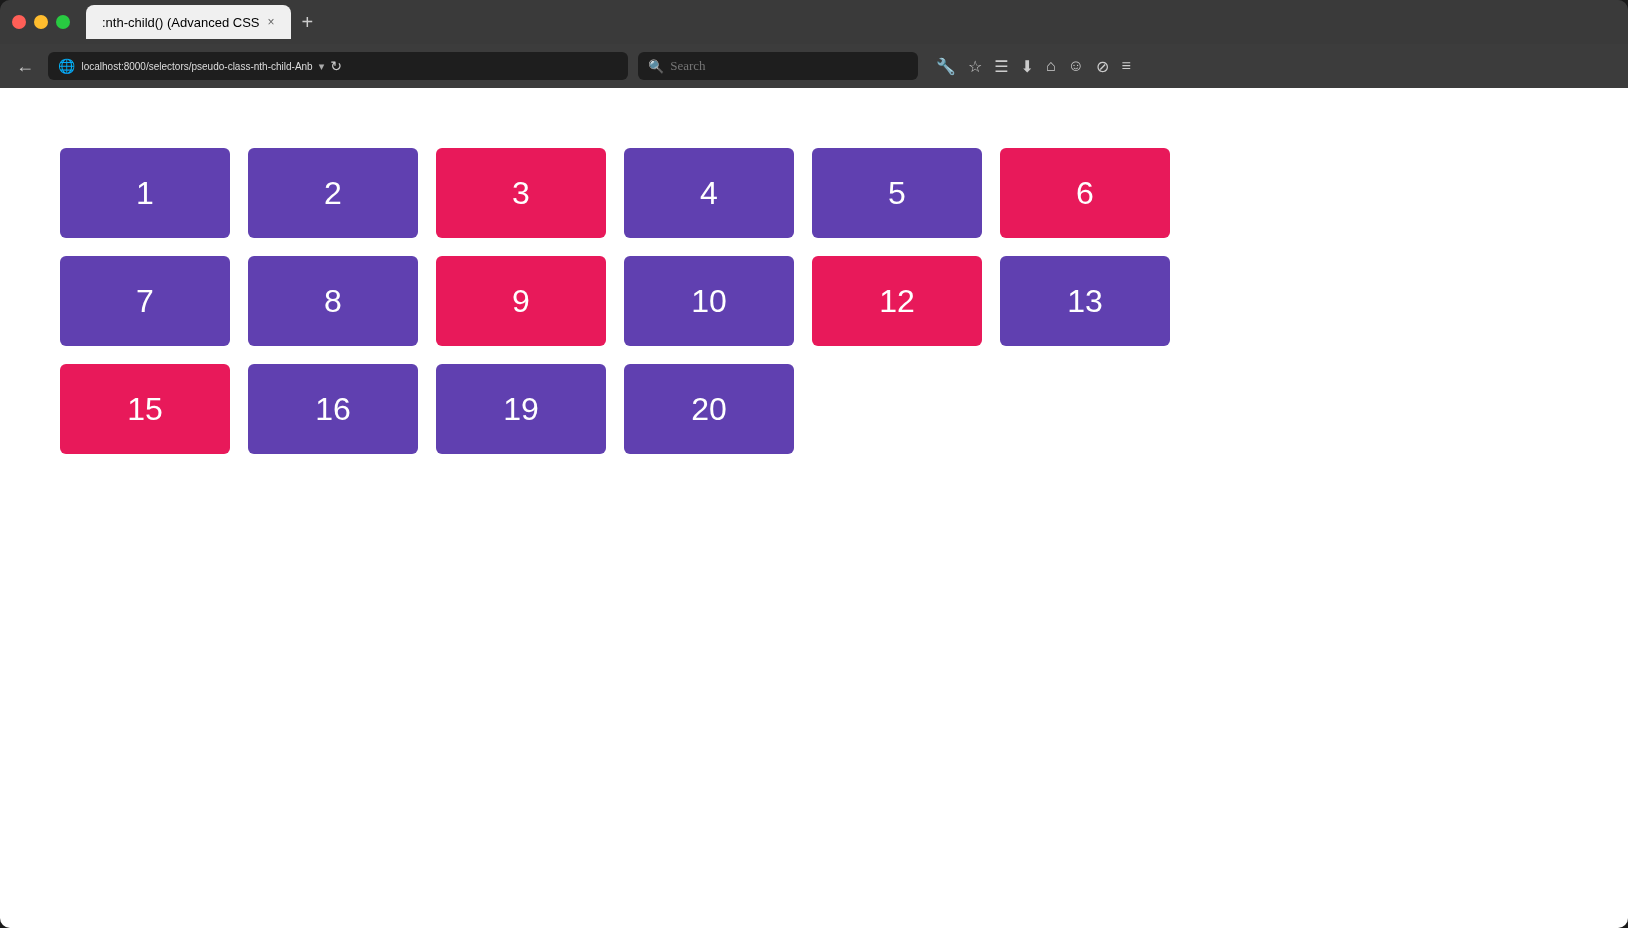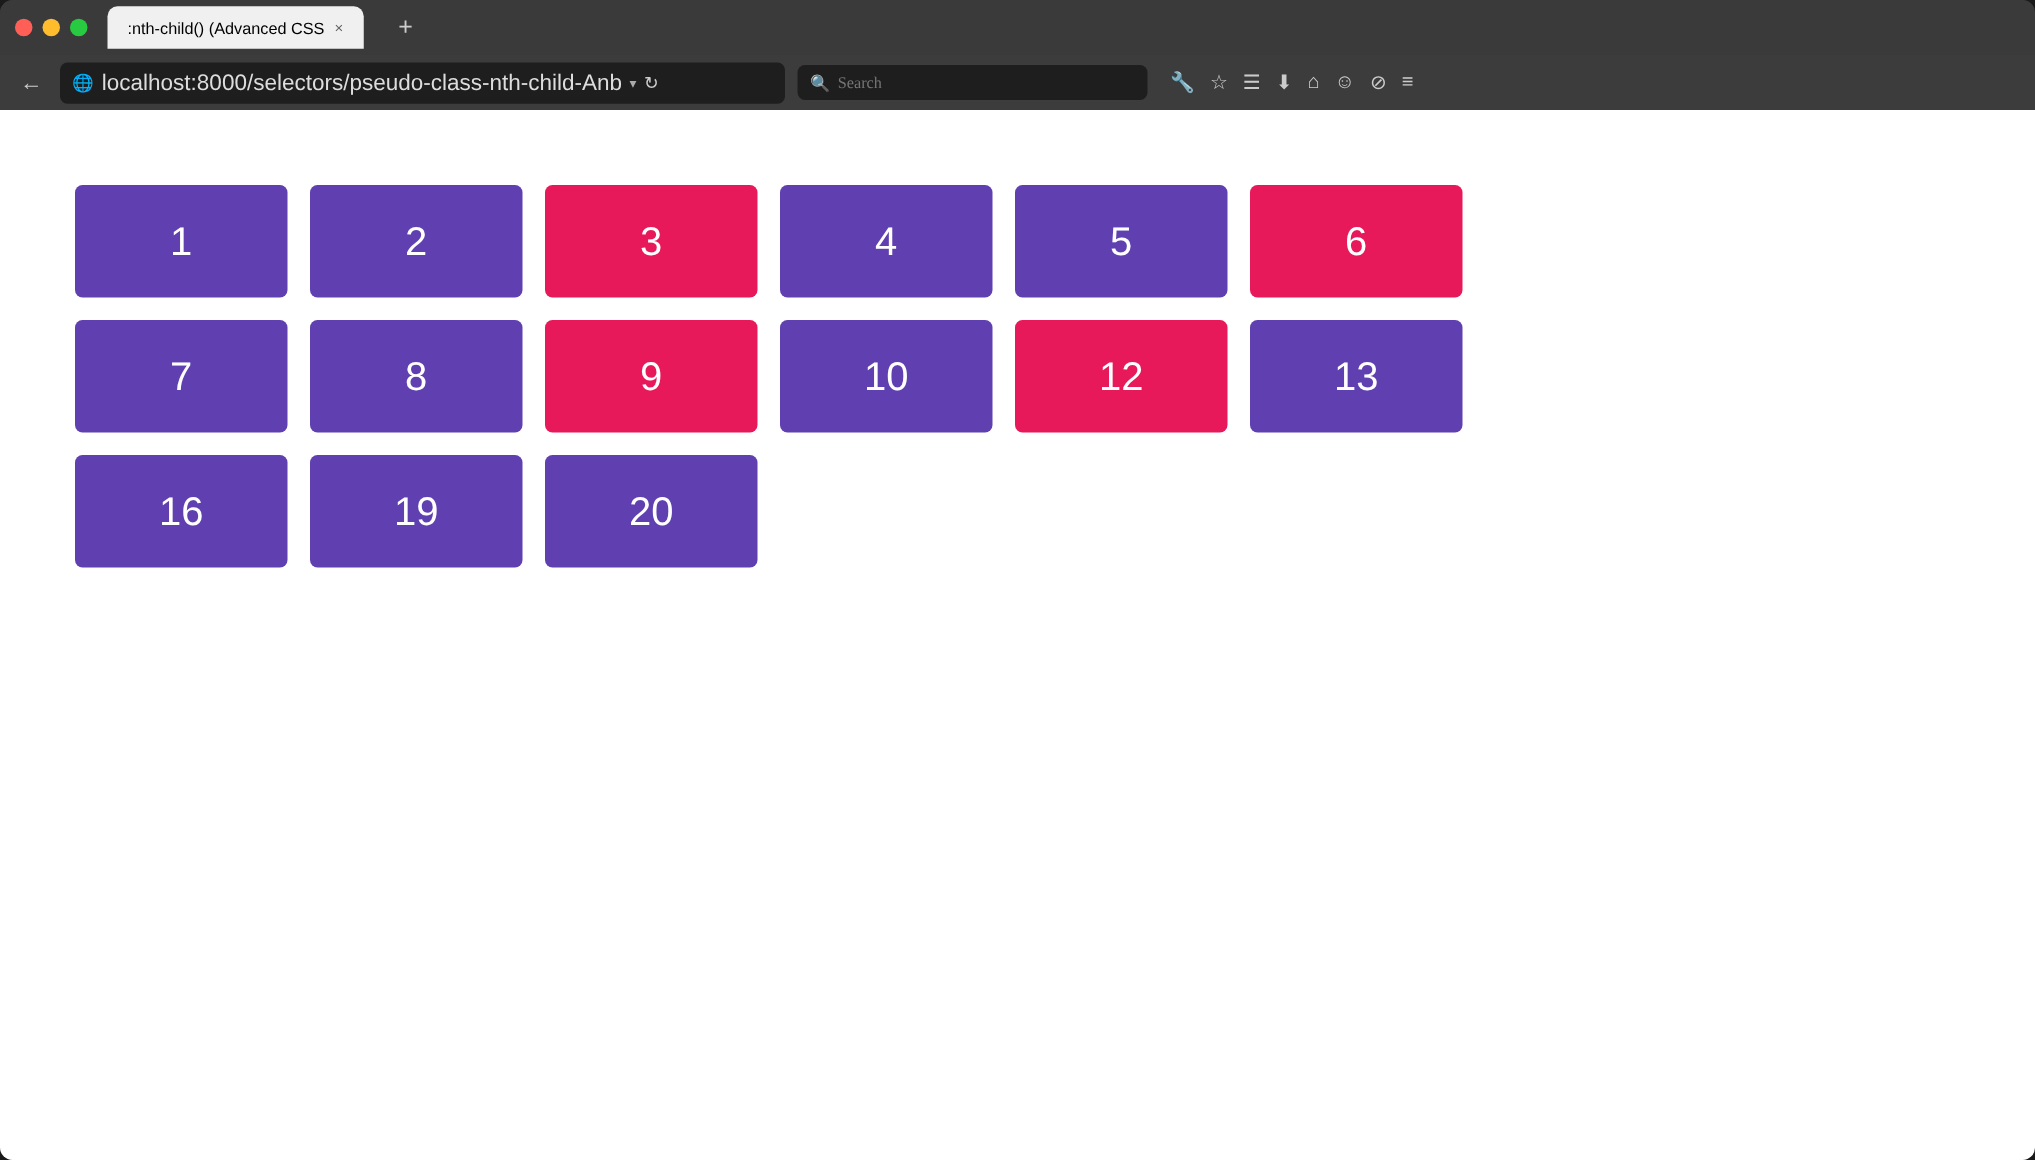--- a/index.html
+++ b/index.html
@@ -48,21 +48,21 @@
     }
 
     .control-close { background: #ff5f57; }
     .control-minimize { background: #ffbd2e; }
     .control-maximize { background: #28ca41; }
 
     .tab-bar {
       display: flex;
       align-items: center;
       flex: 1;
-      gap: 20px;
+      gap: 3px;
     }
 
     .tab {
       background: #1f1f1f;
       color: #fff;
       padding: 6px 16px;
       border-radius: 8px 8px 0 0;
       font-size: 13px;
       display: flex;
       align-items: center;
@@ -121,21 +121,21 @@
       font-size: 13px;
       padding: 6px 10px;
       display: flex;
       align-items: center;
       gap: 6px;
       max-width: 580px;
     }
 
     .url-text {
       color: #ddd;
-      font-size: 18px;
+      font-size: 10px;
       white-space: nowrap;
       overflow: hidden;
     }
 
     .url-globe {
       color: #aaa;
       font-size: 14px;
     }
 
     .url-dropdown {
@@ -276,18 +276,19 @@
         <div class="grid-item color-pink">3</div>
         <div class="grid-item color-purple">4</div>
         <div class="grid-item color-purple">5</div>
         <div class="grid-item color-pink">6</div>
         <div class="grid-item color-purple">7</div>
         <div class="grid-item color-purple">8</div>
         <div class="grid-item color-pink">9</div>
         <div class="grid-item color-purple">10</div>
         <div class="grid-item color-pink">12</div>
         <div class="grid-item color-purple">13</div>
+        <div class="grid-item color-pink">15</div>
         <div class="grid-item color-purple">16</div>
         <div class="grid-item color-purple">19</div>
         <div class="grid-item color-purple">20</div>
       </div>
   </div>
 </div>
 
 </body></html>

